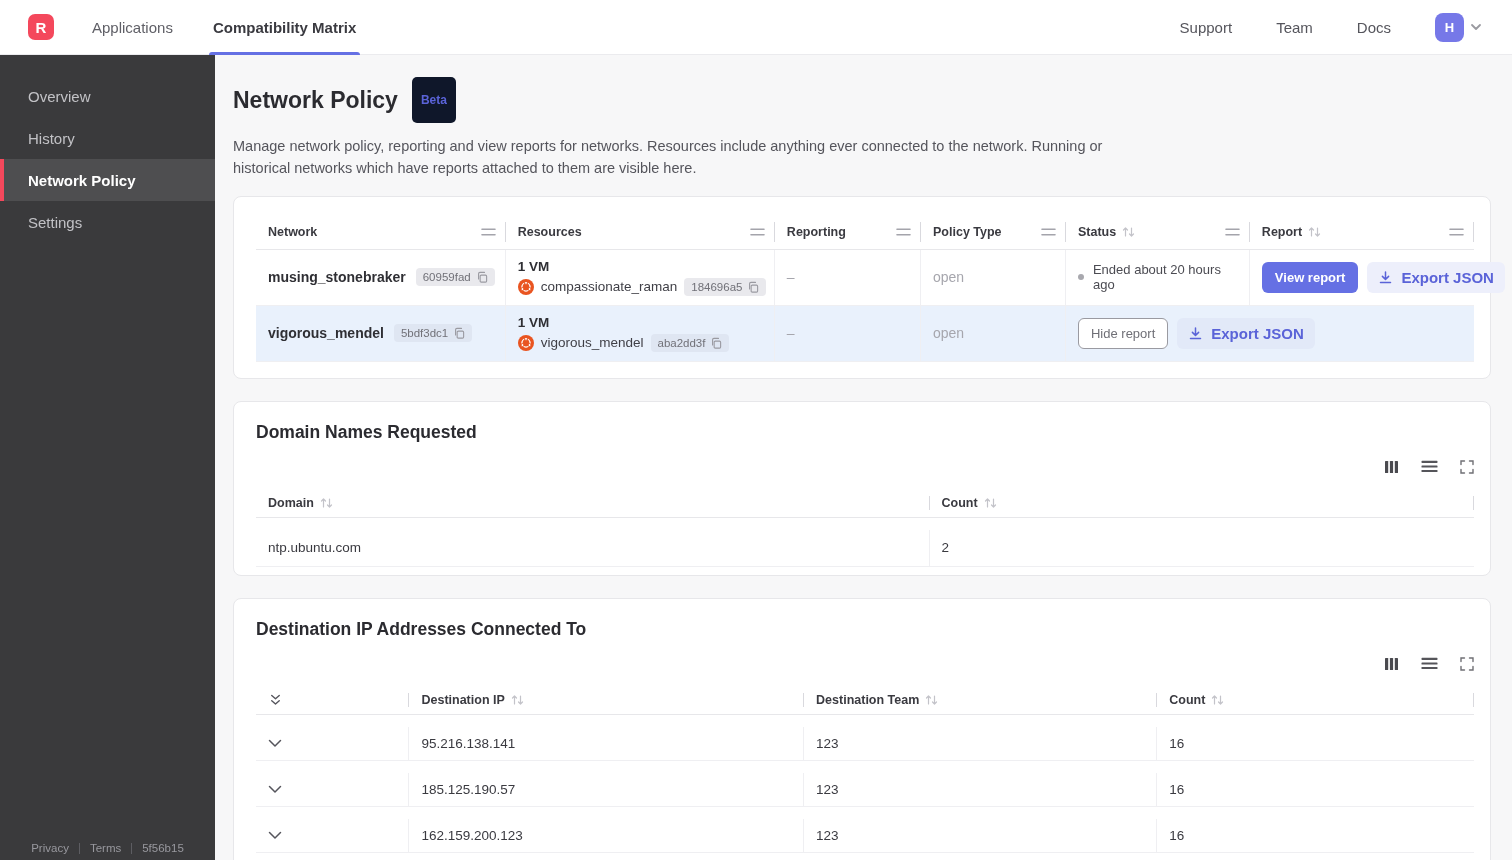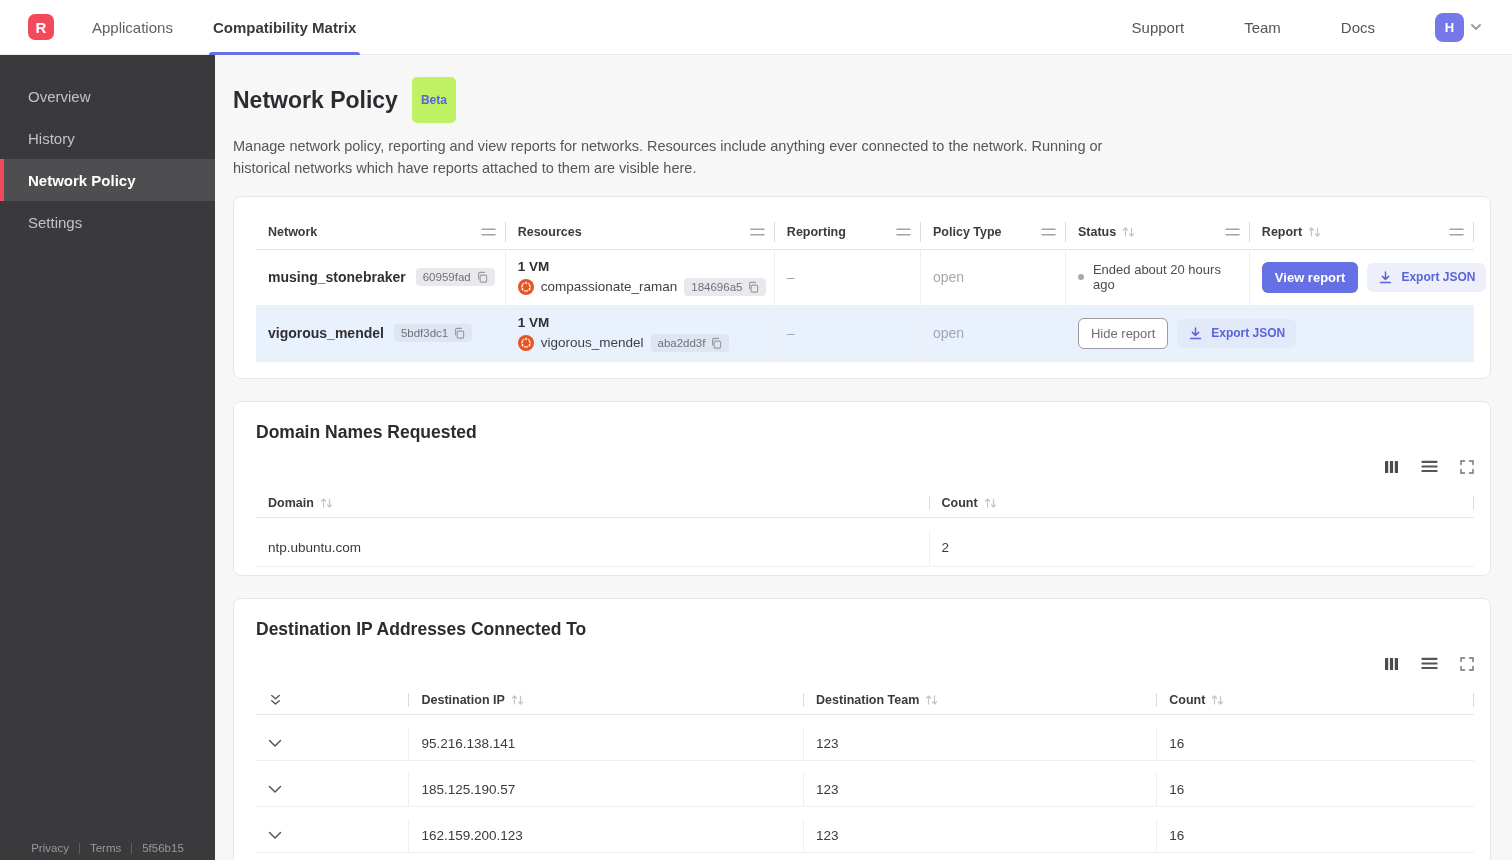--- a/index.html
+++ b/index.html
@@ -11,21 +11,21 @@
     display:flex; align-items:center; padding:0 28px; position:relative; z-index:5; }
   .logo { width:26px; height:26px; border-radius:7px; background:#f4485c; color:#fff;
     font-weight:bold; font-size:15px; display:flex; align-items:center; justify-content:center;
     margin-right:36px; cursor:pointer; }
   .nav-tabs { display:flex; gap:36px; height:55px; }
   .nav-tab { display:flex; align-items:center; height:55px; font-size:15px; color:#5f5f66;
     position:relative; cursor:pointer; padding:8px 2px; }
   .nav-tab.active { color:#3a3a40; font-weight:bold; }
   .nav-tab.active::after { content:""; position:absolute; left:-2px; right:-2px; bottom:0;
     height:3px; background:#6570e4; border-radius:3px 3px 0 0; }
-  .nav-right { margin-left:auto; display:flex; align-items:center; gap:60px; }
+  .nav-right { margin-left:auto; display:flex; align-items:center; gap:44px; }
   .nav-link { font-size:15px; color:#55555c; cursor:pointer; }
   .avatar-wrap { display:flex; align-items:center; gap:4px; cursor:pointer; }
   .avatar { width:29px; height:29px; border-radius:8px; background:#7678e8; color:#fff;
     font-size:13px; font-weight:bold; display:flex; align-items:center; justify-content:center; }
 
   
   .body-row { display:flex; height:805px; }
   .sidebar { width:215px; background:#3a3a3c; flex:none; position:relative; }
   .side-nav { margin-top:20px; }
   .side-item { height:42px; display:flex; align-items:center; padding-left:28px;
@@ -34,21 +34,21 @@
     color:#fff; font-weight:600; }
   .side-footer { position:absolute; bottom:6px; left:0; width:100%; display:flex;
     align-items:center; justify-content:center; gap:10px; font-size:11.5px; color:#98989e; }
   .side-footer .sep { width:1px; height:11px; background:#5d5d62; }
   .side-footer span.link { cursor:pointer; }
 
   .main { flex:1; padding:22px 21px 0 18px; overflow:hidden; }
 
   .title-row { display:flex; align-items:center; gap:14px; }
   h1 { font-size:23px; font-weight:bold; color:#2b2b30; }
-  .beta { background:#bef264; color:#5a63d8; font-size:12px; font-weight:600;
+  .beta { background:#0f172a; color:#5a63d8; font-size:12px; font-weight:600;
     padding:16px 9px; border-radius:5px; }
   .desc { margin-top:12px; font-size:14.5px; line-height:1.55; color:#55555c; max-width:880px; }
 
   .card { background:#fff; border:1px solid #e7e7ea; border-radius:8px; }
   .card1 { margin-top:16px; padding:18px 16px 16px 22px; }
   .card2, .card3 { margin-top:22px; padding:20px 16px 8px 22px; }
 
   .card-title { font-size:17.5px; font-weight:bold; color:#2b2b30; }
   .card-toolbar { margin-top:14px; display:flex; justify-content:flex-end; align-items:center;
     gap:22px; height:20px; }
@@ -91,21 +91,21 @@
   .muted { color:#a6a6ad; }
   .status-dot { width:6px; height:6px; border-radius:50%; background:#a8a8ae; margin-right:9px; flex:none; }
   .status-text { font-size:13px; color:#4b4b52; }
 
   .report-cell { gap:9px; }
   .btn-primary { background:#6570e4; color:#fff; border:none; font-size:13px; font-weight:600;
     padding:8px 13px; border-radius:6px; cursor:pointer; font-family:inherit; white-space:nowrap; }
   .btn-outline { background:#fff; color:#6f6f76; border:1px solid #9a9aa1; font-size:13px;
     padding:7px 12px; border-radius:6px; cursor:pointer; font-family:inherit; white-space:nowrap; }
   .export-btn { display:inline-flex; align-items:center; gap:8px; background:#edeffb;
-    border-radius:6px; padding:7px 11px; color:#5a63d8; font-size:12px; font-weight:bold;
+    border-radius:6px; padding:7px 11px; color:#5a63d8; font-size:15px; font-weight:bold;
     cursor:pointer; white-space:nowrap; }
   .hl .export-btn { background:#e2e9f8; }
 
   .expander { cursor:pointer; display:flex; align-items:center; }
 </style>
 </head>
 <body>
 
 <div class="navbar">
   <div class="logo">R</div>

